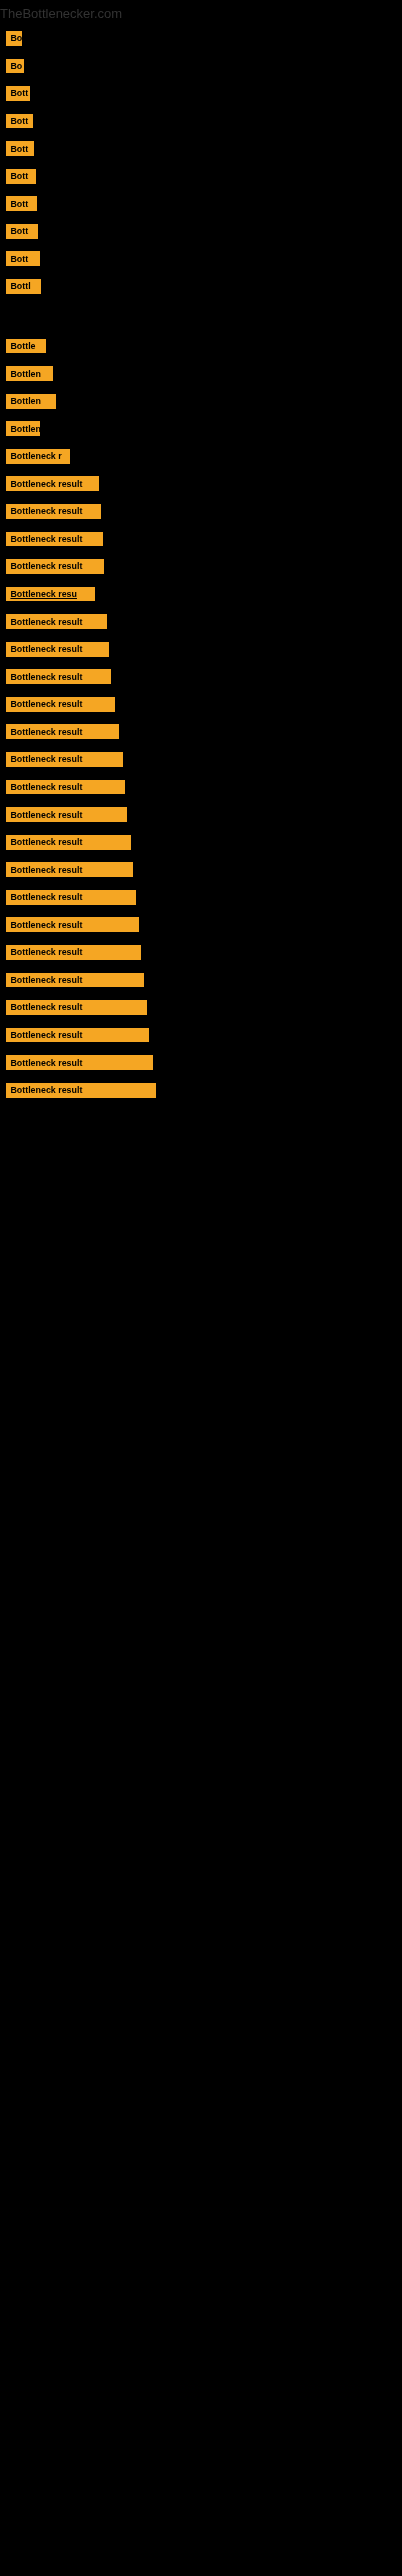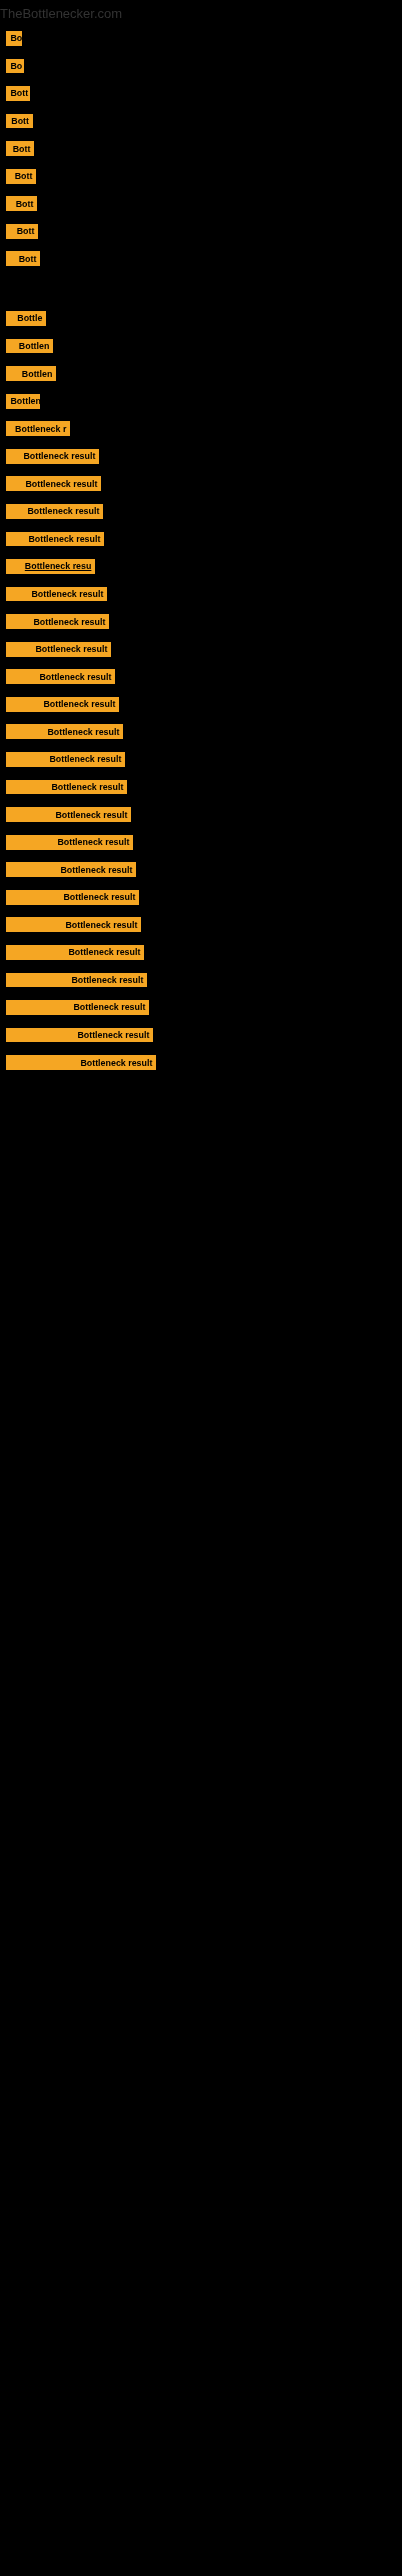--- a/index.html
+++ b/index.html
@@ -27,21 +27,20 @@
       display: flex;
       flex-direction: column;
       padding: 0 0 16px 0;
     }
 
     .row-item {
       display: flex;
       align-items: center;
       padding: 4.8px 6.4px;
       margin: 1.6px 0;
-      text-align: right;
     }
 
     .badge {
       background-color: #F5A623;
       color: #000;
       font-size: 8.9px;
       font-weight: bold;
       padding: 2.4px 4px;
       white-space: nowrap;
       overflow: hidden;
@@ -73,20 +72,23 @@
       <div class="badge" style="width: 30px;">Bott</div>
     </div>
     <div class="row-item">
       <div class="badge" style="width: 31px;">Bott</div>
     </div>
     <div class="row-item">
       <div class="badge" style="width: 32px;">Bott</div>
     </div>
     <div class="row-item">
       <div class="badge" style="width: 34px;">Bott</div>
+    </div>
+    <div class="row-item">
+      <div class="badge" style="width: 35px;">Bottl</div>
     </div>
     <div class="row-item">
       <div class="badge" style="width: 40px; margin-top: 32px;">Bottle</div>
     </div>
     <div class="row-item">
       <div class="badge" style="width: 47px;">Bottlen</div>
     </div>
     <div class="row-item">
       <div class="badge" style="width: 50px;">Bottlen</div>
     </div>

